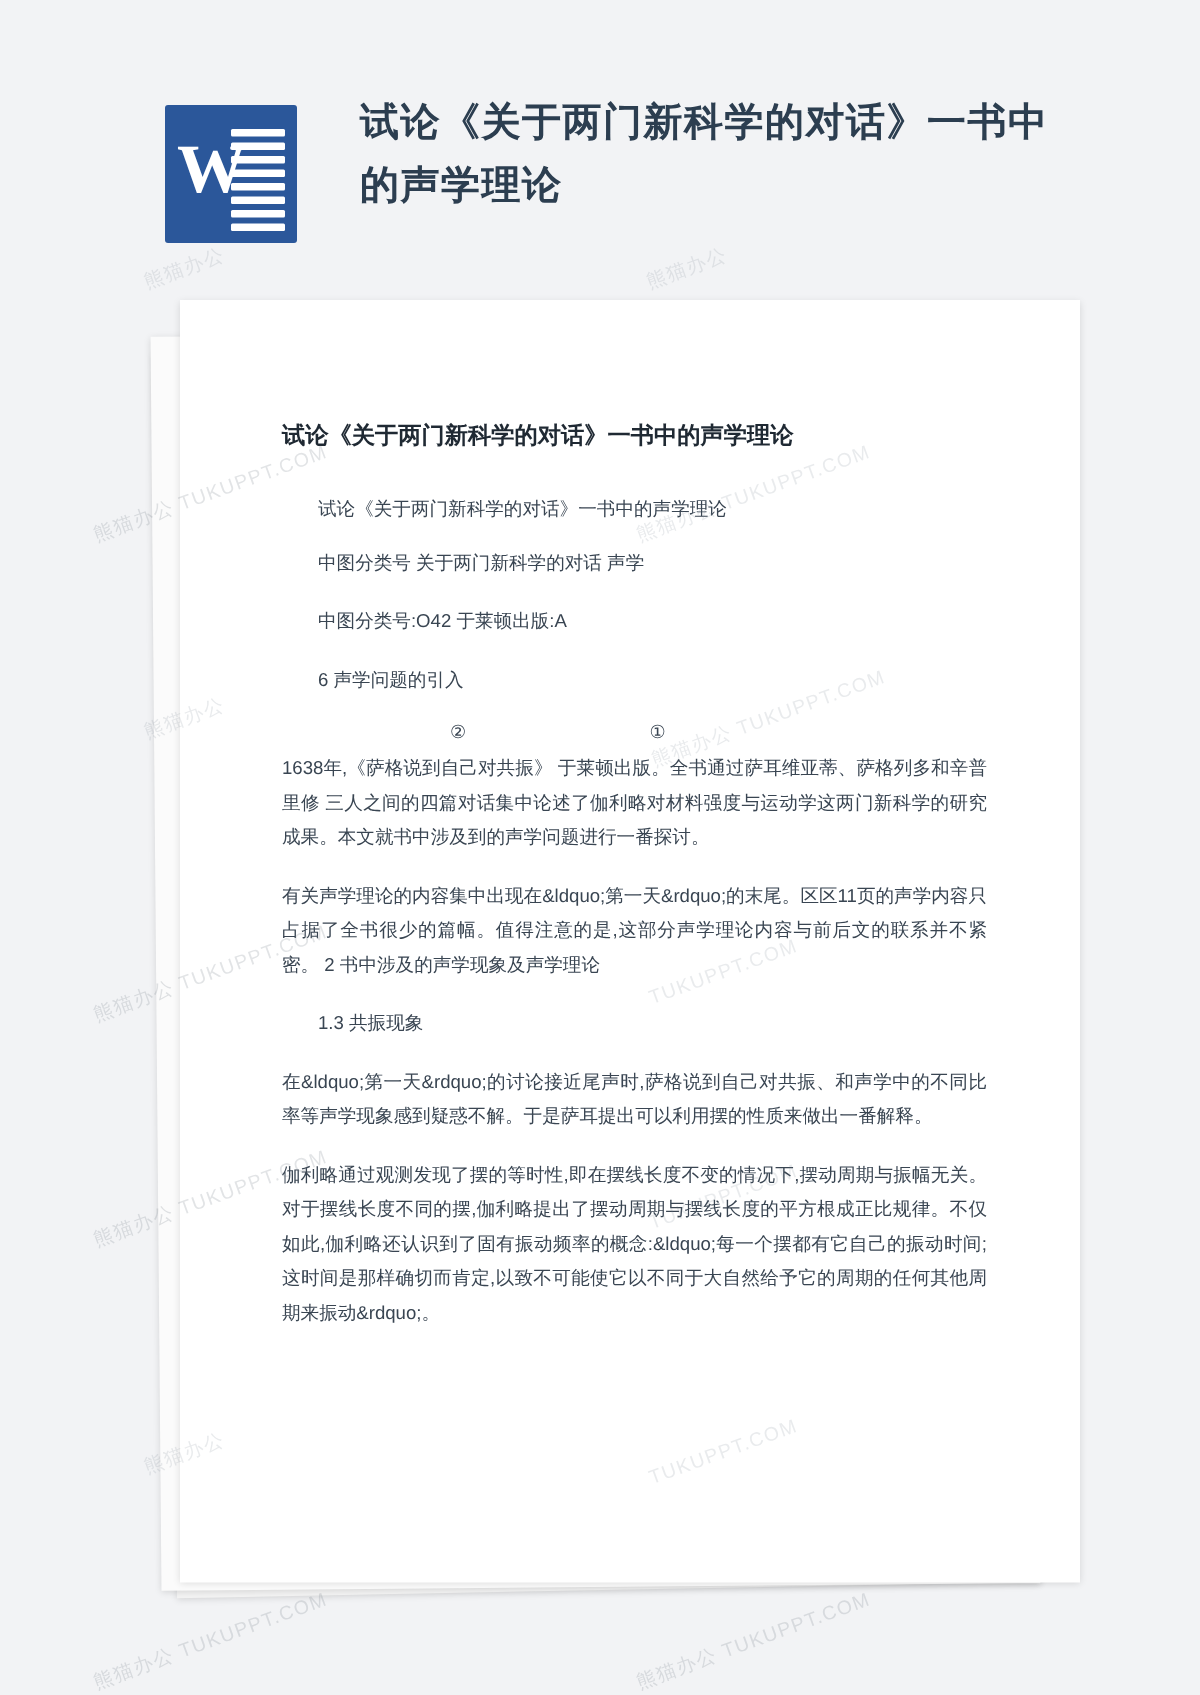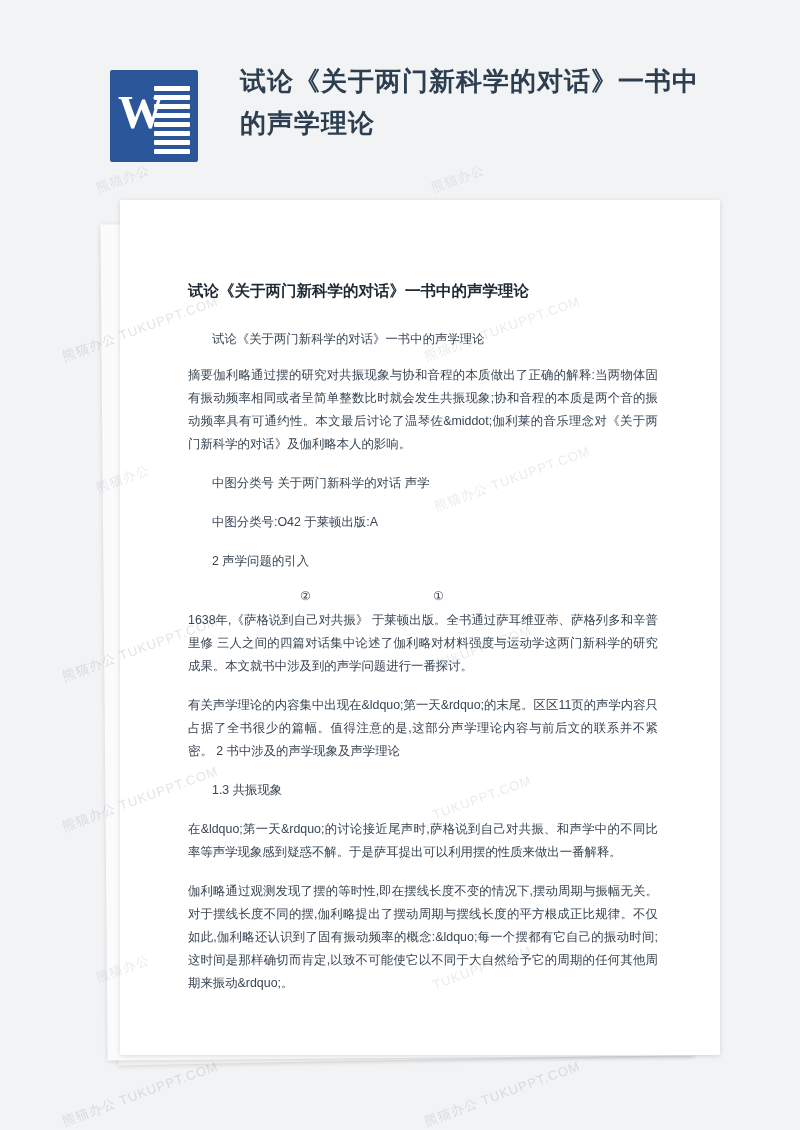--- a/index.html
+++ b/index.html
@@ -172,27 +172,26 @@
 
 <div class="sheet sheet-back2"></div>
 <div class="sheet sheet-back1"></div>
 <div class="sheet sheet-main">
   <div class="page-inner">
 
     <div class="page-title">试论《关于两门新科学的对话》一书中的声学理论</div>
 
     <p class="para indent tight">试论《关于两门新科学的对话》一书中的声学理论</p>
 
-    <p class="para">摘要伽利略通过摆的研究对共振现象与协和音程的本质做出了正确的解释:当两物体固有振动频率相同或者呈简单整数比时就会发生共振现象;协和音程的本质是两个音的振动频率具有可通约性。本文最后讨论了温琴佐&amp;middot;伽利莱的音乐理念对《关于两门新科学的对话》及伽利略本人的影响。</p>
 
     <p class="para indent">中图分类号 关于两门新科学的对话 声学</p>
 
     <p class="para indent">中图分类号:O42 于莱顿出版:A</p>
 
-    <p class="para indent">2 声学问题的引入</p>
+    <p class="para indent">6 声学问题的引入</p>
 
     <div class="marks">
       <span class="mark-a">②</span>
       <span class="mark-b">①</span>
     </div>
 
     <p class="para">1638年,《萨格说到自己对共振》    于莱顿出版。全书通过萨耳维亚蒂、萨格列多和辛普里修    三人之间的四篇对话集中论述了伽利略对材料强度与运动学这两门新科学的研究成果。本文就书中涉及到的声学问题进行一番探讨。</p>
 
 
     <p class="para">有关声学理论的内容集中出现在&amp;ldquo;第一天&amp;rdquo;的末尾。区区11页的声学内容只占据了全书很少的篇幅。值得注意的是,这部分声学理论内容与前后文的联系并不紧密。  2 书中涉及的声学现象及声学理论</p>

